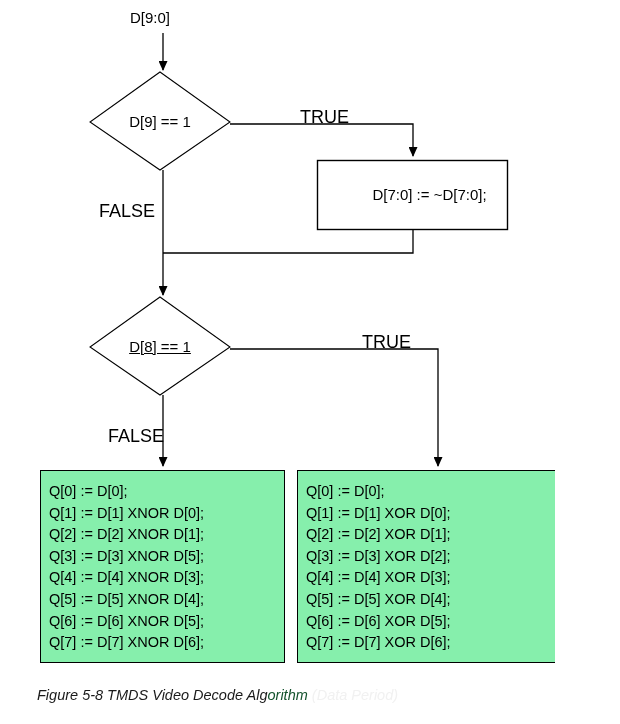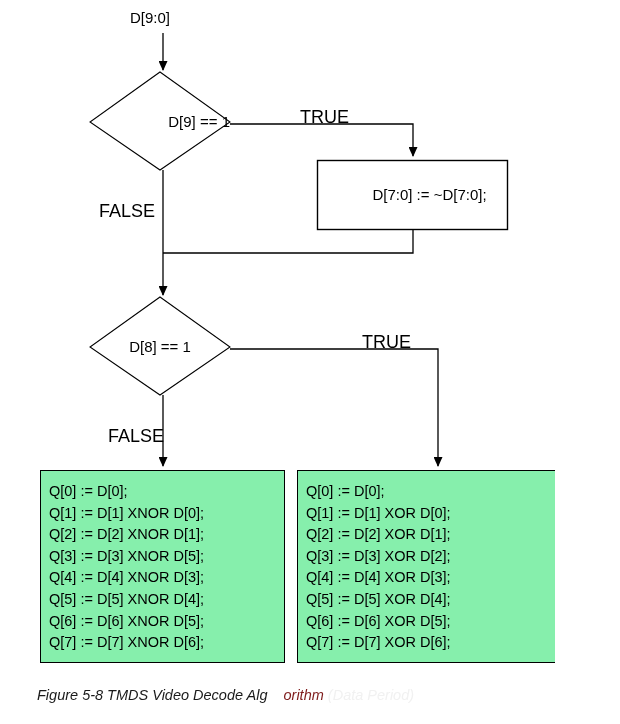--- a/index.html
+++ b/index.html
@@ -77,22 +77,21 @@
     font-family: "Liberation Sans", sans-serif;
     font-style: italic;
     font-size: 14.5px;
     color: #2b2b2b;
     white-space: nowrap;
   }
   #figure-caption .cap-visible {
     color: #1a1a1a;
   }
   #figure-caption .cap-faded {
-    color: #7f1d1d;
-    padding-left: 16px;
+    color: #14532d;
   }
   #figure-caption .cap-ghost {
     color: #f1f1f1;
   }
 </style>
 </head>
 <body>
 
 <div id="figure-root">
 
@@ -117,29 +116,29 @@
 
     <polygon points="160,297 230,347 160,395 90,347" fill="#ffffff" stroke="#000000" stroke-width="1.05"></polygon>
 
     <path d="M230,349 L438,349 L438,466" fill="none" stroke="#000000" stroke-width="1.3" marker-end="url(#arrowhead)"></path>
 
     <line x1="163" y1="395" x2="163" y2="466" stroke="#000000" stroke-width="1.3" marker-end="url(#arrowhead)"></line>
   </svg>
 
   <div class="node-text" style="left:130px; top:10px;">D[9:0]</div>
 
-  <div class="node-text diamond-label" style="left:90px; top:114px; width:140px;text-align:right;">D[9] == 1</div>
+  <div class="node-text diamond-label" style="left:90px; top:114px; width:140px;">D[9] == 1</div>
 
   <div class="node-text branch-label" style="left:300px; top:108px;">TRUE</div>
 
   <div class="node-text branch-label" style="left:99px; top:202px;">FALSE</div>
 
   <div class="node-text process-text" style="left:334px; top:187px; width:191px; text-align:center;">D[7:0] := ~D[7:0];</div>
 
-  <div class="node-text diamond-label" style="left:90px; top:339px; width:140px;">D[8] == 1</div>
+  <div class="node-text diamond-label" style="left:90px; top:339px; width:140px;text-decoration:underline;">D[8] == 1</div>
 
   <div class="node-text branch-label" style="left:362px; top:333px;">TRUE</div>
 
   <div class="node-text branch-label" style="left:108px; top:427px;">FALSE</div>
 
   <div class="stmt-box" style="left:40px; top:470px; width:245px; height:193px;">
     <ul class="stmt-list">
       <li>Q[0] := D[0];</li>
       <li>Q[1] := D[1] XNOR D[0];</li>
       <li>Q[2] := D[2] XNOR D[1];</li>

